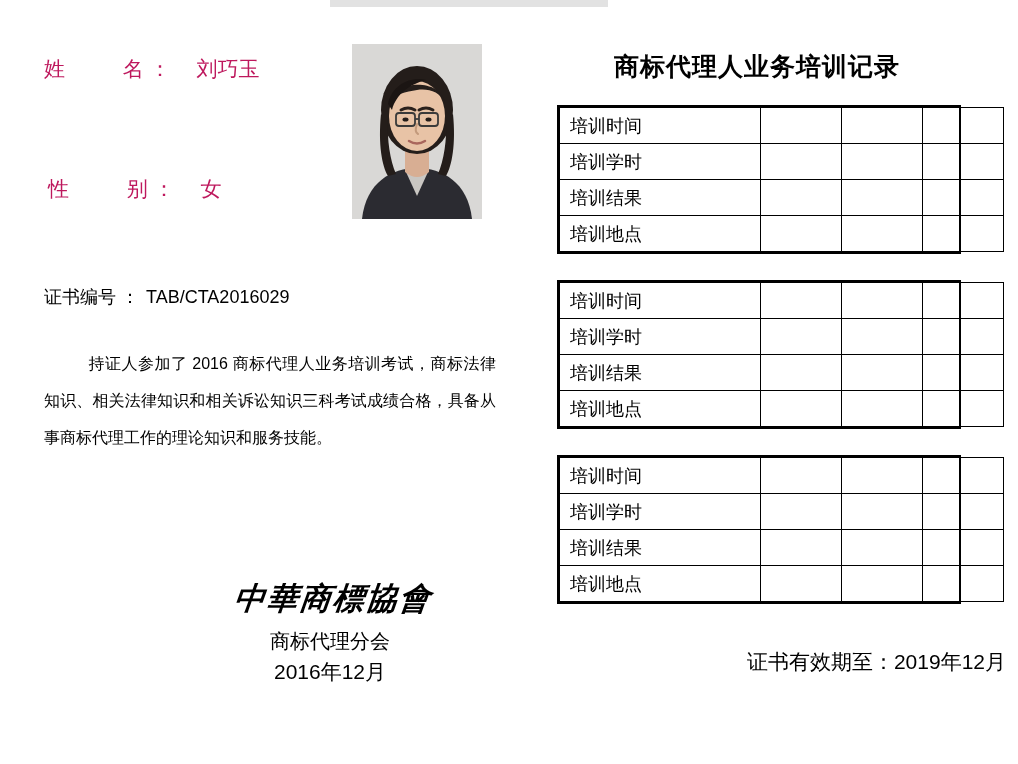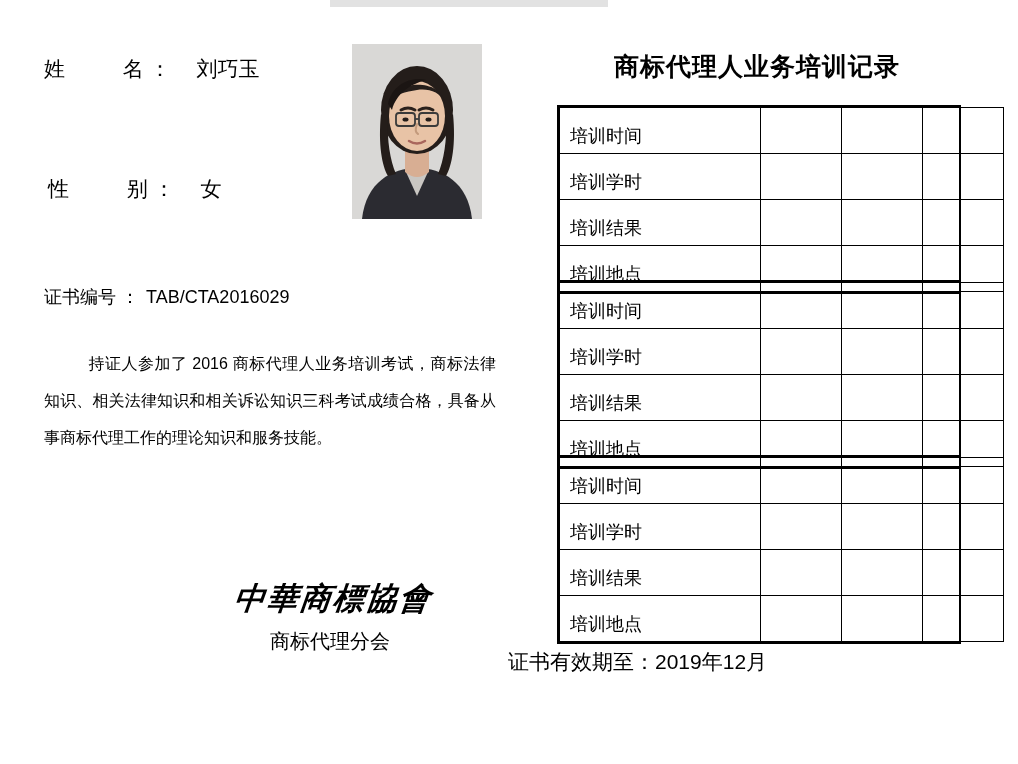--- a/index.html
+++ b/index.html
@@ -36,21 +36,21 @@
     position: absolute;
     left: 0;
     top: 0;
     width: 520px;
     height: 764px;
   }
   .field-row {
     position: absolute;
     font-size: 21px;
     letter-spacing: 0px;
-    color: #000000;
+    color: #be185d;
     white-space: nowrap;
   }
   .field-label {
     display: inline-block;
   }
   .field-spacer {
     display: inline-block;
     width: 46px;
   }
   .field-colon {
@@ -152,42 +152,42 @@
     position: absolute;
     left: 49px;
     width: 400px;
     border-collapse: collapse;
     table-layout: fixed;
   }
   .train-table td {
     border: 1px solid #000;
     height: 31px;
     font-size: 18px;
-    padding: 12px 0 2px 10px;
+    padding: 2px 0 2px 10px;
     vertical-align: middle;
   }
   .train-table .col-label { width: 190px; }
   .train-table .col-cell { width: 70px; }
   .tbl-outer {
     position: absolute;
     left: 49px;
     width: 400px;
     border: 2px solid #000;
     box-sizing: content-box;
   }
   #table-1 { top: 105px; }
   #table-2 { top: 280px; }
   #table-3 { top: 455px; }
 
   .validity {
     position: absolute;
     left: 0;
     top: 648px;
     width: 498px;
-    text-align: left;
+    text-align: right;
     font-size: 21px;
     white-space: nowrap;
   }
 </style>
 </head>
 <body>
 
 <div class="page">
 
   <div class="top-bar"></div>
@@ -248,20 +248,21 @@
     <div id="cert-no-row">
       <span class="field-label">证书编号</span>
       <span class="field-colon">：</span>
       <span class="field-value">TAB/CTA2016029</span>
     </div>
 
     <div class="paragraph"><span class="indent"></span><span>持证人参加了 2016 商标代理人业务培训考试，商标法律知识、相关法律知识和相关诉讼知识三科考试成绩合格，具备从事商标代理工作的理论知识和服务技能。</span></div>
 
     <div class="seal">中華商標協會</div>
     <div class="org-sub">商标代理分会</div>
+    <div class="org-date">2016年12月</div>
 
   </div>
 
   <div class="right">
 
     <div class="right-title">商标代理人业务培训记录</div>
 
     <div class="tbl-outer" id="table-1">
       <table class="train-table" style="position:relative;left:0;top:0;width:400px;">
         <tbody>

